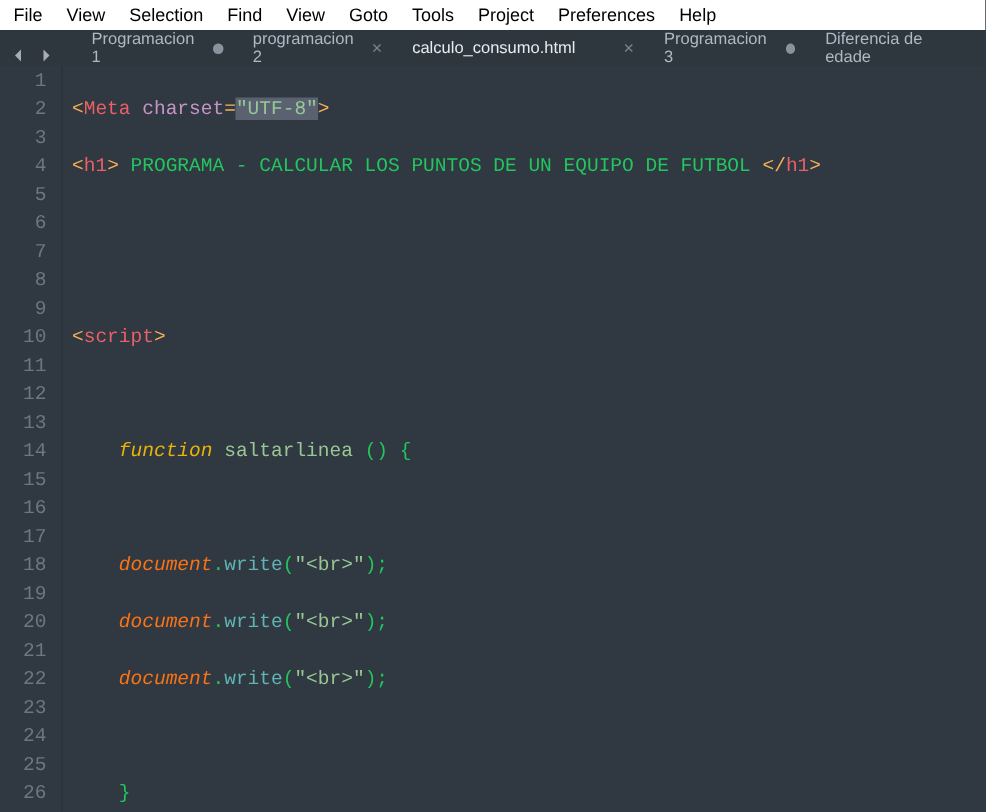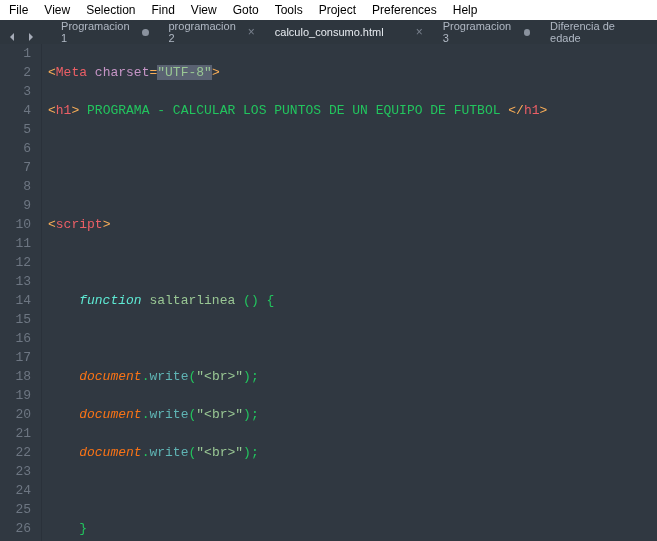--- a/index.html
+++ b/index.html
@@ -94,21 +94,21 @@
   flex: 1;
   padding-left: 6px;
   white-space: pre;
   background: #303841;
 }
 .code-line { height: 19px; }
 .c-brkt { color: #f9ae58; } 
 .c-tag { color: #ec5f66; }   
 .c-attr { color: #c695c6; }  
 .c-str { color: #99c794; }   
-.c-kw { color: #5eead4; font-style: italic; text-align: right; }
+.c-kw { color: #eab308; font-style: italic; text-align: right; }
 .c-storage { color: #f97316; font-style: italic; text-align: right; }
 .c-fn { color: #99c794; }
 .c-builtin { color: #5fb4b4; }
 .c-plain { color: #22c55e; }
 .c-op { color: #f9ae58; }
 .sel-str { background: #5a6272; color: #99c794; }
 </style>
 </head>
 <body>
 

